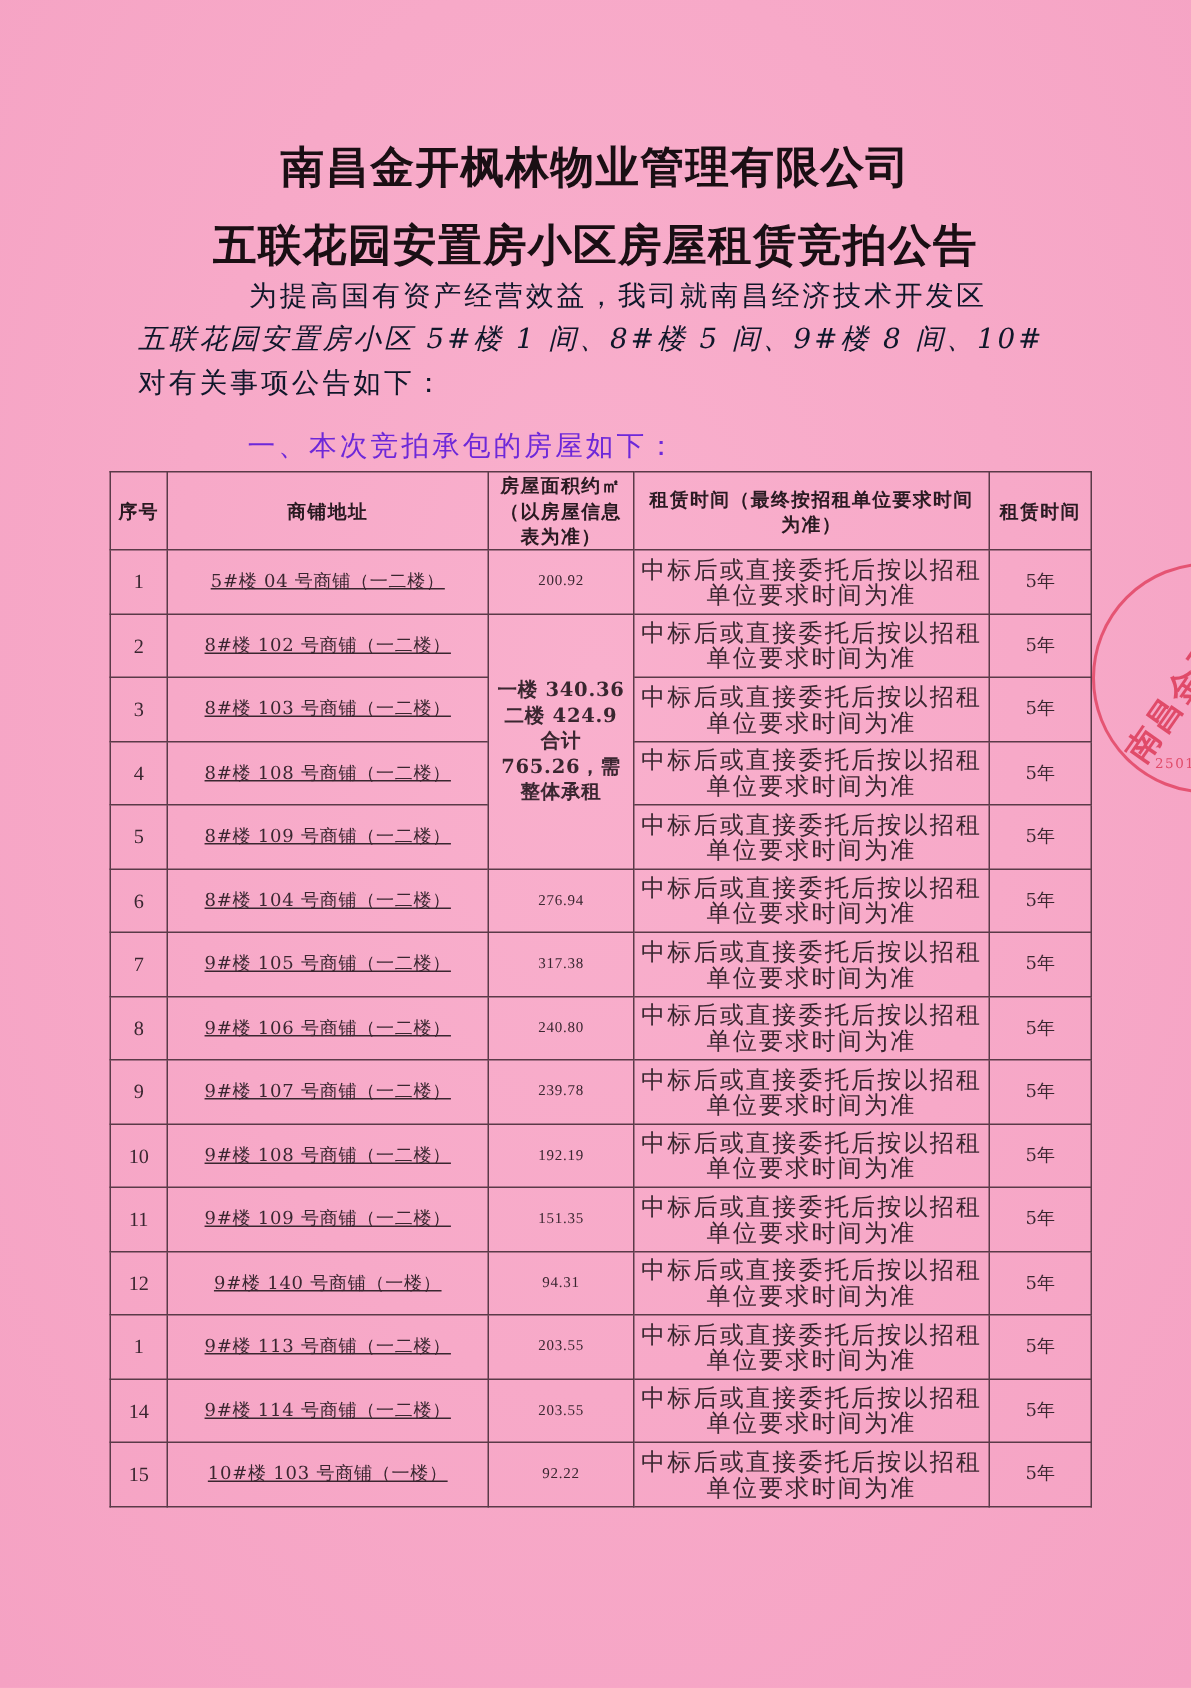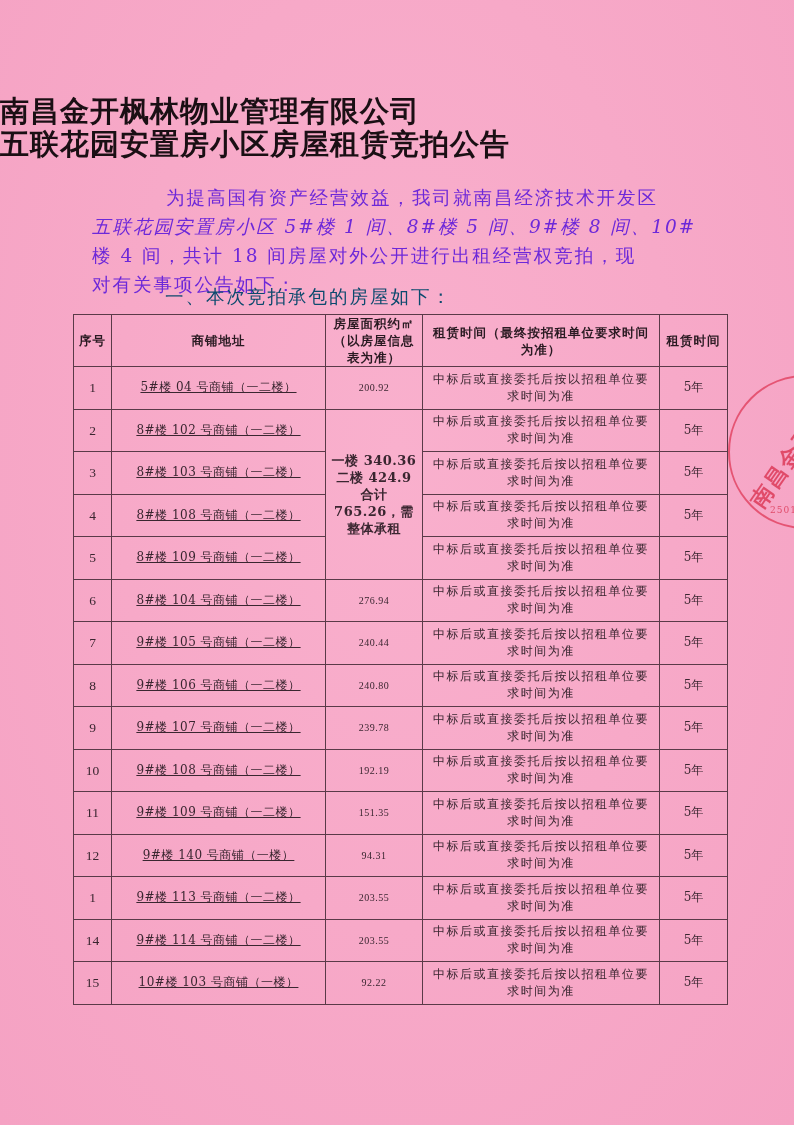--- a/index.html
+++ b/index.html
@@ -5,46 +5,46 @@
   html, body { margin: 0; padding: 0; }
   body {
     width: 794px; height: 1125px;
     background: #f7a8c8;
     background-image: radial-gradient(ellipse at 50% 40%, #f9b0cd 0%, #f5a2c3 100%);
     position: relative; overflow: hidden;
     font-family: "DejaVu Serif", "Liberation Serif", serif;
     color: #2a1a22;
   }
   .title {
-    position: absolute; left: 0; width: 794px; 
+    position: absolute; left: 0; width: 794px; text-align: center;
     font-weight: bold; font-size: 29px; letter-spacing: 1px; color: #1a0f14; font-family: Liberation Serif, serif;
   }
   .title.l1 { top: 92px; }
-  .title.l2 { top: 125px; }
+  .title.l2 { top: 144px; }
   .para {
     position: absolute; left: 122px; width: 590px;
-    font-size: 18.5px; line-height: 29px; letter-spacing: 2px; color: #6d28d9;
+    font-size: 18.5px; line-height: 29px; letter-spacing: 2px; color: #0f172a;
   }
   .para .indent { display: inline-block; width: 44px; }
   .section {
     position: absolute; left: 165px; top: 284px;
-    font-size: 18.5px; letter-spacing: 2px; color: #0c4a6e;
+    font-size: 18.5px; letter-spacing: 2px; color: #6d28d9;
   }
   table.rent {
     position: absolute; left: 73px; top: 314px;
     width: 654px; border-collapse: collapse; table-layout: fixed;
     font-size: 12px; color: #3a2630;
   }
   table.rent td, table.rent th {
     border: 1.2px solid #5a3a48; text-align: center; vertical-align: middle;
     padding: 0 4px; line-height: 17px;
   }
   table.rent th { font-weight: bold; font-size: 12.5px; height: 48px; letter-spacing: 1px; color: #2a1a22; }
   table.rent td { height: 41.5px; }
-  td.term { font-size: 12px; letter-spacing: 1.5px; }
+  td.term { font-size: 16px; letter-spacing: 1.5px; }
   td.area { font-family: "Liberation Serif", serif; font-size: 10px; letter-spacing: 0.5px; }
   td.num { font-family: "Liberation Serif", serif; font-size: 13.5px; }
   td.addr { letter-spacing: 0.5px; text-decoration: underline; }
   td.merged { font-size: 13px; line-height: 18px; letter-spacing: 0.5px; font-weight: bold; }
   .stamp {
     position: absolute; left: 728px; top: 375px; width: 150px; height: 150px;
     border: 2.5px solid rgba(220, 40, 70, 0.65); border-radius: 50%;
     color: rgba(215, 35, 65, 0.7);
   }
   .stamp-text {
@@ -58,21 +58,20 @@
 </style>
 </head>
 <body>
 
 <div class="title l1">南昌金开枫林物业管理有限公司</div>
 <div class="title l2">五联花园安置房小区房屋租赁竞拍公告</div>
 
 <div class="para" style="top:183px;">
   <div><span class="indent"></span><span>为提高国有资产经营效益，我司就南昌经济技术开发区</span></div>
   <div style="margin-left:-30px;font-style:italic;">五联花园安置房小区 5#楼 1 间、8#楼 5 间、9#楼 8 间、10#</div>
-  <div style="margin-left:-30px;">楼 4 间，共计 18 间房屋对外公开进行出租经营权竞拍，现</div>
   <div style="margin-left:-30px;">对有关事项公告如下：</div>
 </div>
 
 <div class="section">一、本次竞拍承包的房屋如下：</div>
 
 <table class="rent">
   <colgroup>
     <col style="width:38px">
     <col style="width:214px">
     <col style="width:97px">
@@ -124,21 +123,21 @@
     <tr>
       <td class="num">6</td>
       <td class="addr">8#楼 104 号商铺（一二楼）</td>
       <td class="area">276.94</td>
       <td class="term">中标后或直接委托后按以招租单位要求时间为准</td>
       <td>5年</td>
     </tr>
     <tr>
       <td class="num">7</td>
       <td class="addr">9#楼 105 号商铺（一二楼）</td>
-      <td class="area">240.44</td>
+      <td class="area">317.38</td>
       <td class="term">中标后或直接委托后按以招租单位要求时间为准</td>
       <td>5年</td>
     </tr>
     <tr>
       <td class="num">8</td>
       <td class="addr">9#楼 106 号商铺（一二楼）</td>
       <td class="area">240.80</td>
       <td class="term">中标后或直接委托后按以招租单位要求时间为准</td>
       <td>5年</td>
     </tr>

